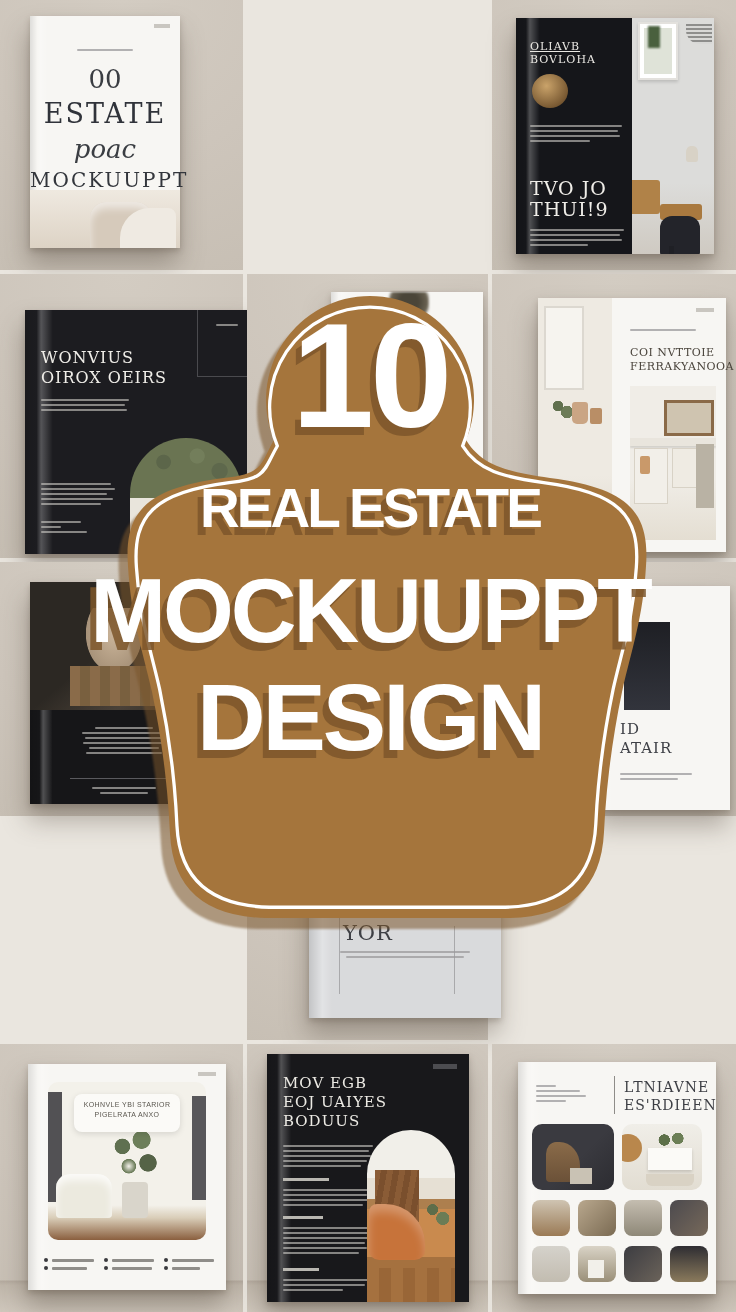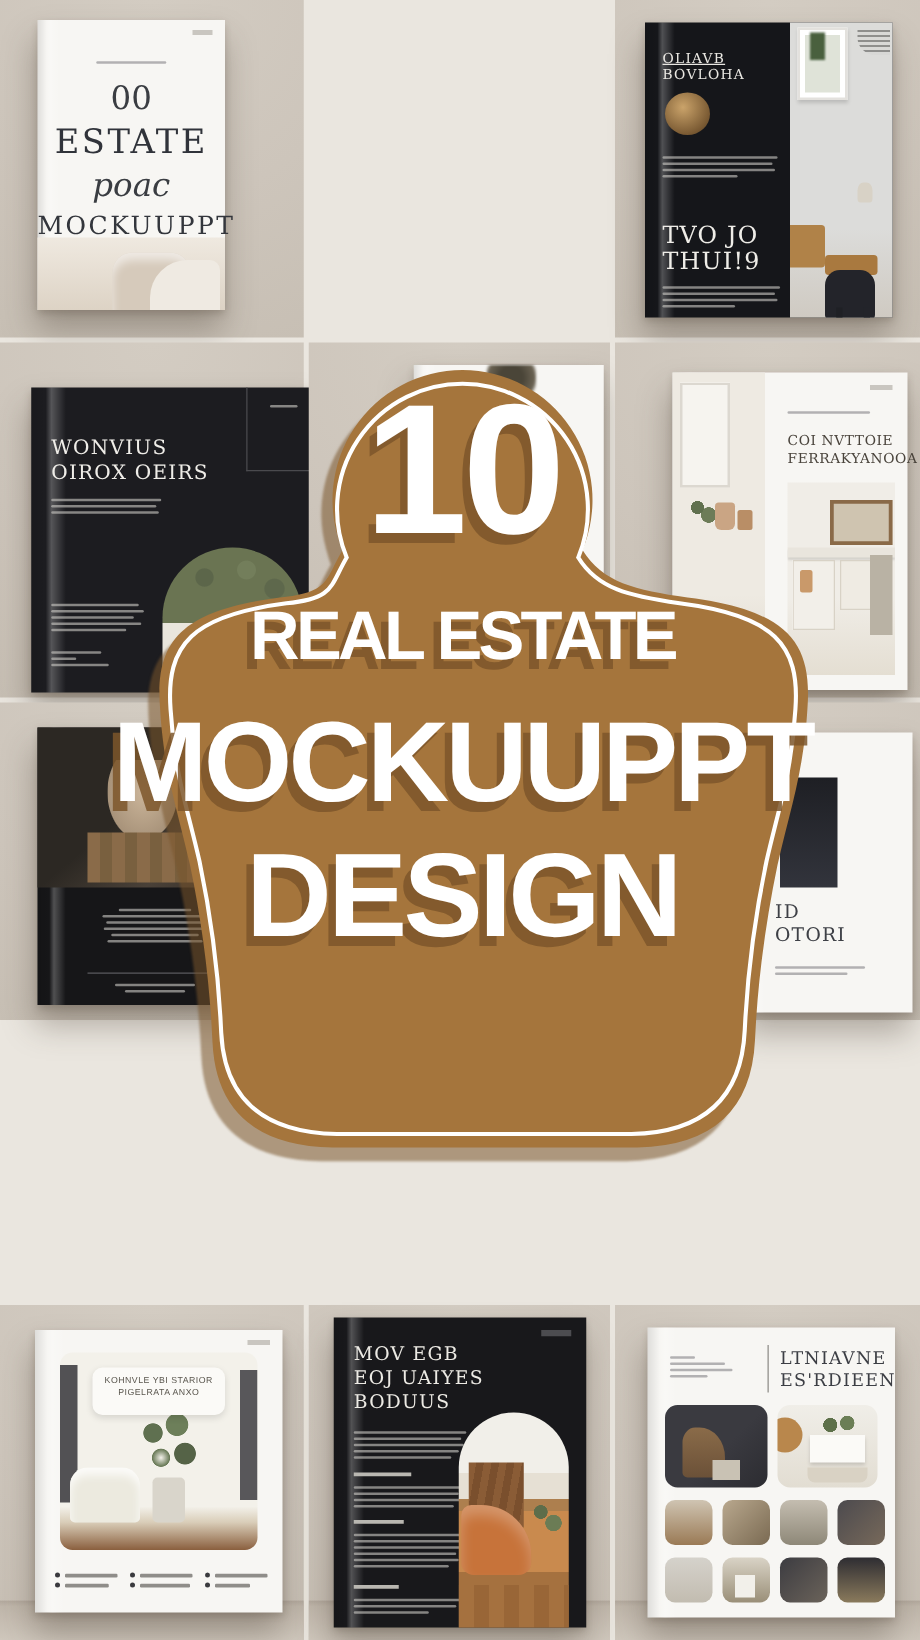--- a/index.html
+++ b/index.html
@@ -188,30 +188,45 @@
     </div>
   </div>
 
   <div class="tile" style="left:247px;top:562px;width:241px;height:254px;"></div>
 
   <div class="tile" style="left:492px;top:562px;width:244px;height:254px;">
     <div class="card" style="left:104px;top:24px;width:134px;height:224px;">
       <div style="position:absolute;left:28px;top:36px;width:46px;height:88px;background:linear-gradient(#1e1f24,#32343c);"></div>
       <div class="serif" style="position:absolute;left:24px;top:134px;color:#3e4046;font-size:15px;line-height:19px;letter-spacing:1px;">
         <div>ID</div>
-        <div>OTORI</div>
+        <div>ATAIR</div>
       </div>
       <div class="bars left" style="position:absolute;left:24px;top:184px;width:80px;">
         <i style="width:72px;"></i>
           <i style="width:58px;"></i>
       </div>
     </div>
   </div>
 
 
+  <div class="tile" style="left:247px;top:820px;width:241px;height:220px;">
+    <div class="card" style="left:62px;top:28px;width:192px;height:170px;background:#d9dadc;">
+      <div class="serif" style="position:absolute;left:34px;top:20px;color:#3e4046;font-size:21px;line-height:26px;letter-spacing:1px;">
+        <div>DOR CHONIG</div>
+        <div>YOR</div>
+      </div>
+      <div style="position:absolute;left:92px;top:56px;right:16px;height:1px;background:#8e8e90;"></div>
+      <div style="position:absolute;left:30px;top:70px;width:1px;height:76px;background:#a9a9ab;"></div>
+      <div style="position:absolute;right:46px;top:78px;width:1px;height:68px;background:#a9a9ab;"></div>
+      <div class="bars" style="position:absolute;left:0;right:0;top:100px;">
+        <i style="width:130px;"></i>
+          <i style="width:118px;"></i>
+      </div>
+    </div>
+  </div>
 
 
   <div class="tile floorline" style="left:0;top:1044px;width:243px;height:268px;">
     <div class="card" style="left:28px;top:20px;width:198px;height:226px;">
       <div style="position:absolute;right:10px;top:8px;width:18px;height:4px;background:#c9c6c0;"></div>
       <div class="ph" style="left:20px;right:20px;top:18px;height:158px;border-radius:10px;background:linear-gradient(#f3f1ea 0 78%,#d9cdb8 86%,#8a5f3e 100%);">
         <div style="position:absolute;left:0;top:10px;width:14px;height:110px;background:#35353a;opacity:.85;"></div>
         <div style="position:absolute;right:0;top:14px;width:14px;height:104px;background:#3c3c41;opacity:.85;"></div>
         <div style="position:absolute;left:52px;top:38px;width:64px;height:66px;background:radial-gradient(circle at 35% 40%,#5f7050 13%,#0000 14%),radial-gradient(circle at 65% 30%,#6d7f5a 14%,#0000 15%),radial-gradient(circle at 75% 65%,#556347 13%,#0000 14%),radial-gradient(circle at 45% 70%,#67785500 0,#677855 12%,#0000 13%);"></div>
         <div style="position:absolute;left:74px;top:100px;width:26px;height:36px;background:#d9d5cb;border-radius:4px;"></div>

